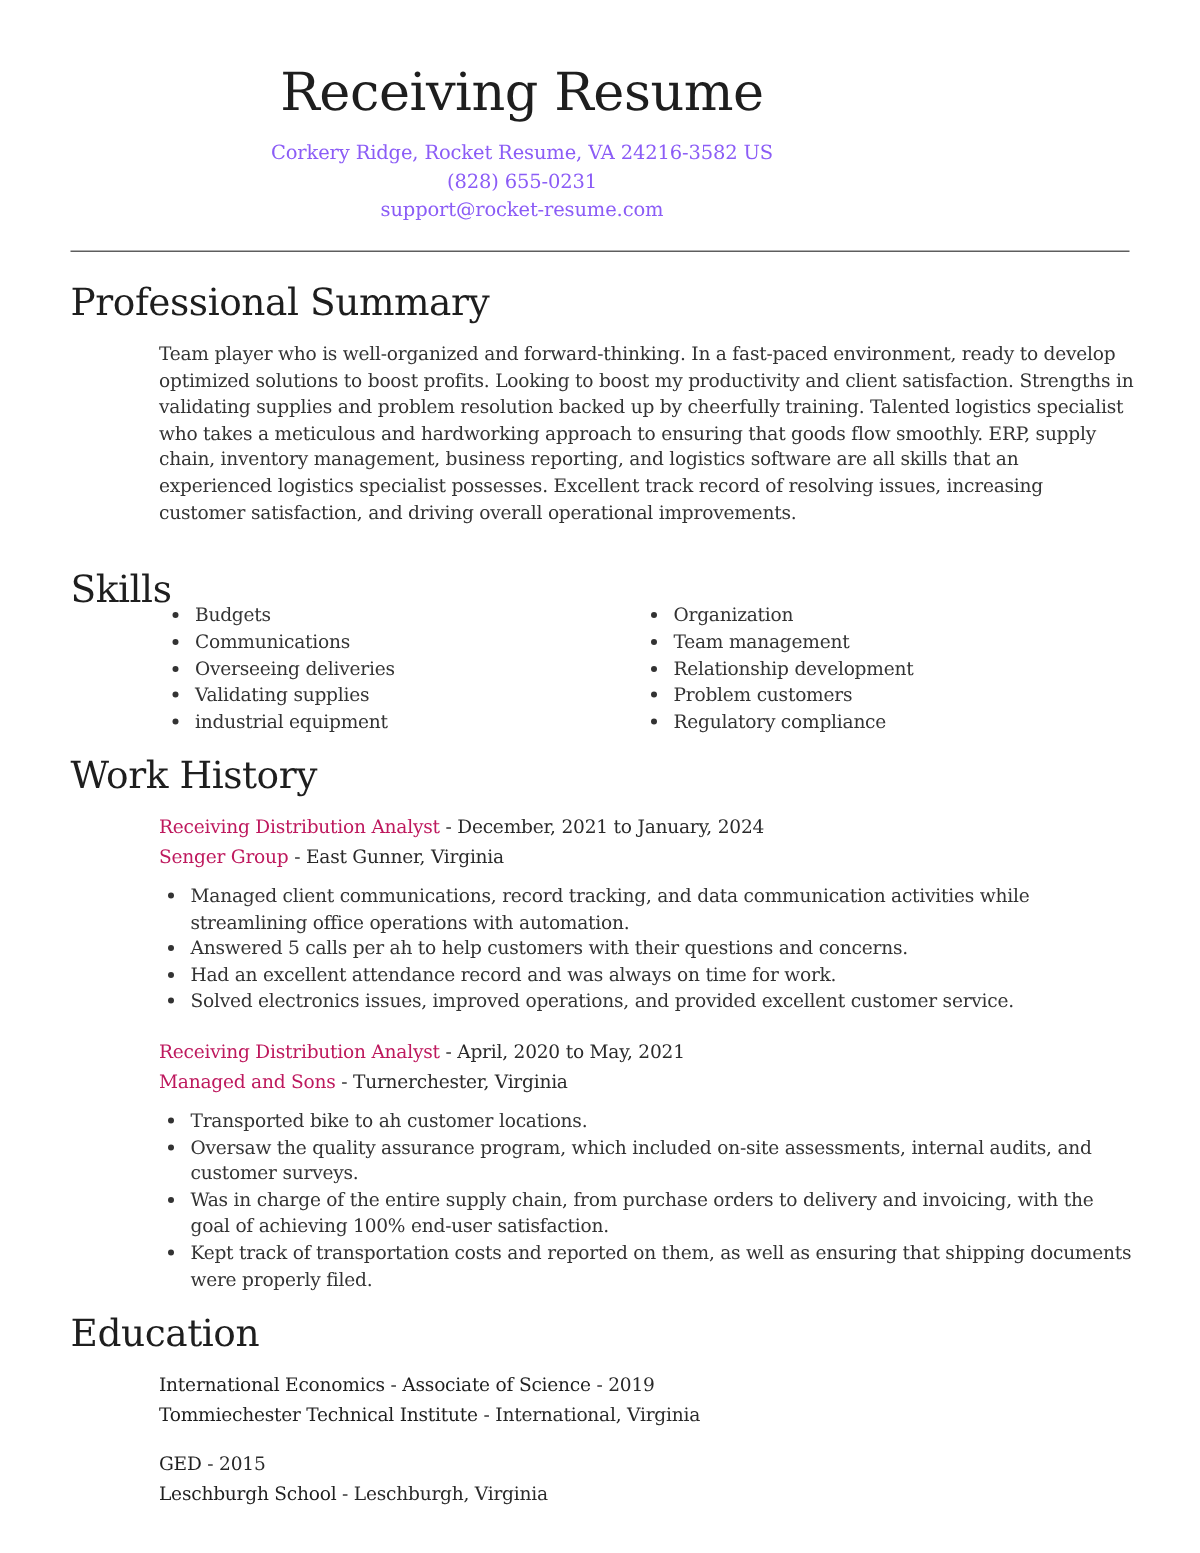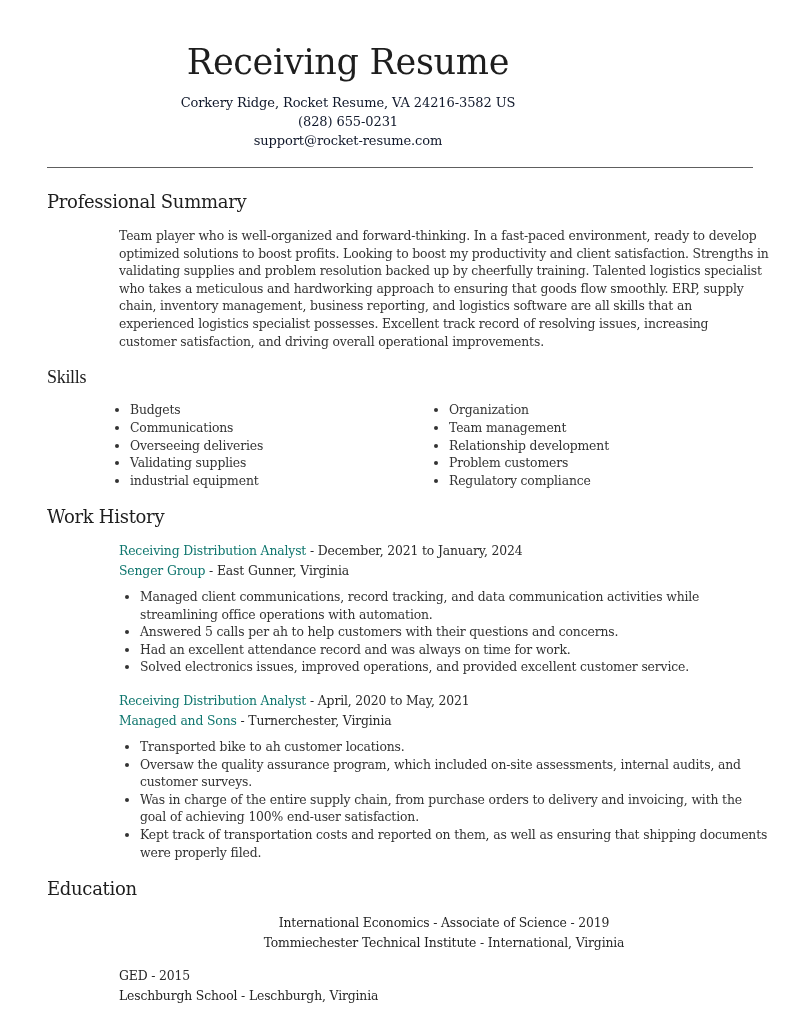--- a/index.html
+++ b/index.html
@@ -32,49 +32,48 @@
       font-weight: 400;
       color: #1e1e1e;
       margin: 0;
       line-height: 44px;
       letter-spacing: -0.3px;
     }
     .contact {
       margin-top: 9px;
       font-size: 13px;
       line-height: 19px;
-      color: #0f172a;
+      color: #8b5cf6;
     }
     .contact div { letter-spacing: -0.1px; }
     .divider {
       position: absolute;
       left: 47px; top: 167px;
       width: 706px;
       height: 0;
       border-top: 1.5px solid #5e5e5e;
     }
     .section-title {
       position: absolute;
       left: 47px;
-      font-size: 18px;
+      font-size: 25px;
       line-height: 32px;
       font-weight: 400;
       color: #1e1e1e;
       margin: 0;
       letter-spacing: -0.3px;
     }
     .body-text {
       position: absolute;
       left: 106px;
       width: 650px;
       font-size: 12.4px;
       line-height: 17.6px;
       color: #333333;
       letter-spacing: -0.15px;
-      margin-left: 13px;
     }
     ul.bullets {
       margin: 0;
       padding: 0;
       list-style: none;
     }
     ul.bullets li {
       position: relative;
       padding-left: 21px;
     }
@@ -99,21 +98,21 @@
       color: #333333;
       letter-spacing: -0.15px;
     }
     .skills .col { width: 319px; }
     .job-head {
       font-size: 12.4px;
       line-height: 19.5px;
       color: #2a2a2a;
       letter-spacing: -0.15px;
     }
-    .job-head .strong { color: #0f766e; }
+    .job-head .strong { color: #be185d; }
     .job-bullets { margin-top: 8px; }
     .job-bullets ul.bullets li { line-height: 17.6px; }
     .edu-block {
       font-size: 12.4px;
       line-height: 19.5px;
       color: #2a2a2a;
       letter-spacing: -0.15px;
     }
     .edu-block .strong { color: #1f1f1f; }
   </style>
@@ -129,21 +128,21 @@
       <div>(828) 655-0231</div>
       <div>support@rocket-resume.com</div>
     </div>
   </div>
 
   <div class="divider"></div>
 
   <h2 class="section-title" style="top:186px;">Professional Summary</h2>
   <div class="body-text" style="top:227px;">Team player who is well-organized and forward-thinking. In a fast-paced environment, ready to develop optimized solutions to boost profits. Looking to boost my productivity and client satisfaction. Strengths in validating supplies and problem resolution backed up by cheerfully training. Talented logistics specialist who takes a meticulous and hardworking approach to ensuring that goods flow smoothly. ERP, supply chain, inventory management, business reporting, and logistics software are all skills that an experienced logistics specialist possesses. Excellent track record of resolving issues, increasing customer satisfaction, and driving overall operational improvements.</div>
 
-  <h2 class="section-title" style="top:361px;font-family:Liberation Serif, serif;">Skills</h2>
+  <h2 class="section-title" style="top:377px;">Skills</h2>
   <div class="skills">
     <div class="col">
       <ul class="bullets">
         <li>Budgets</li>
         <li>Communications</li>
         <li>Overseeing deliveries</li>
         <li>Validating supplies</li>
         <li>industrial equipment</li>
       </ul>
     </div>
@@ -185,21 +184,21 @@
         <li>Transported bike to ah customer locations.</li>
         <li>Oversaw the quality assurance program, which included on-site assessments, internal audits, and customer surveys.</li>
         <li>Was in charge of the entire supply chain, from purchase orders to delivery and invoicing, with the goal of achieving 100% end-user satisfaction.</li>
         <li>Kept track of transportation costs and reported on them, as well as ensuring that shipping documents were properly filed.</li>
       </ul>
     </div>
   </div>
 
   <h2 class="section-title" style="top:873px;">Education</h2>
 
-  <div class="body-text edu-block" style="top:913px;text-align:center;">
+  <div class="body-text edu-block" style="top:913px;">
     <div><span class="strong">International Economics</span><span> - </span><span class="strong">Associate of Science</span><span> - </span><span>2019</span></div>
     <div><span class="strong">Tommiechester Technical Institute</span><span> - </span><span>International, Virginia</span></div>
   </div>
 
   <div class="body-text edu-block" style="top:966px;">
     <div><span class="strong">GED</span><span> - </span><span>2015</span></div>
     <div><span class="strong">Leschburgh School</span><span> - </span><span>Leschburgh, Virginia</span></div>
   </div>
 
 </div>

